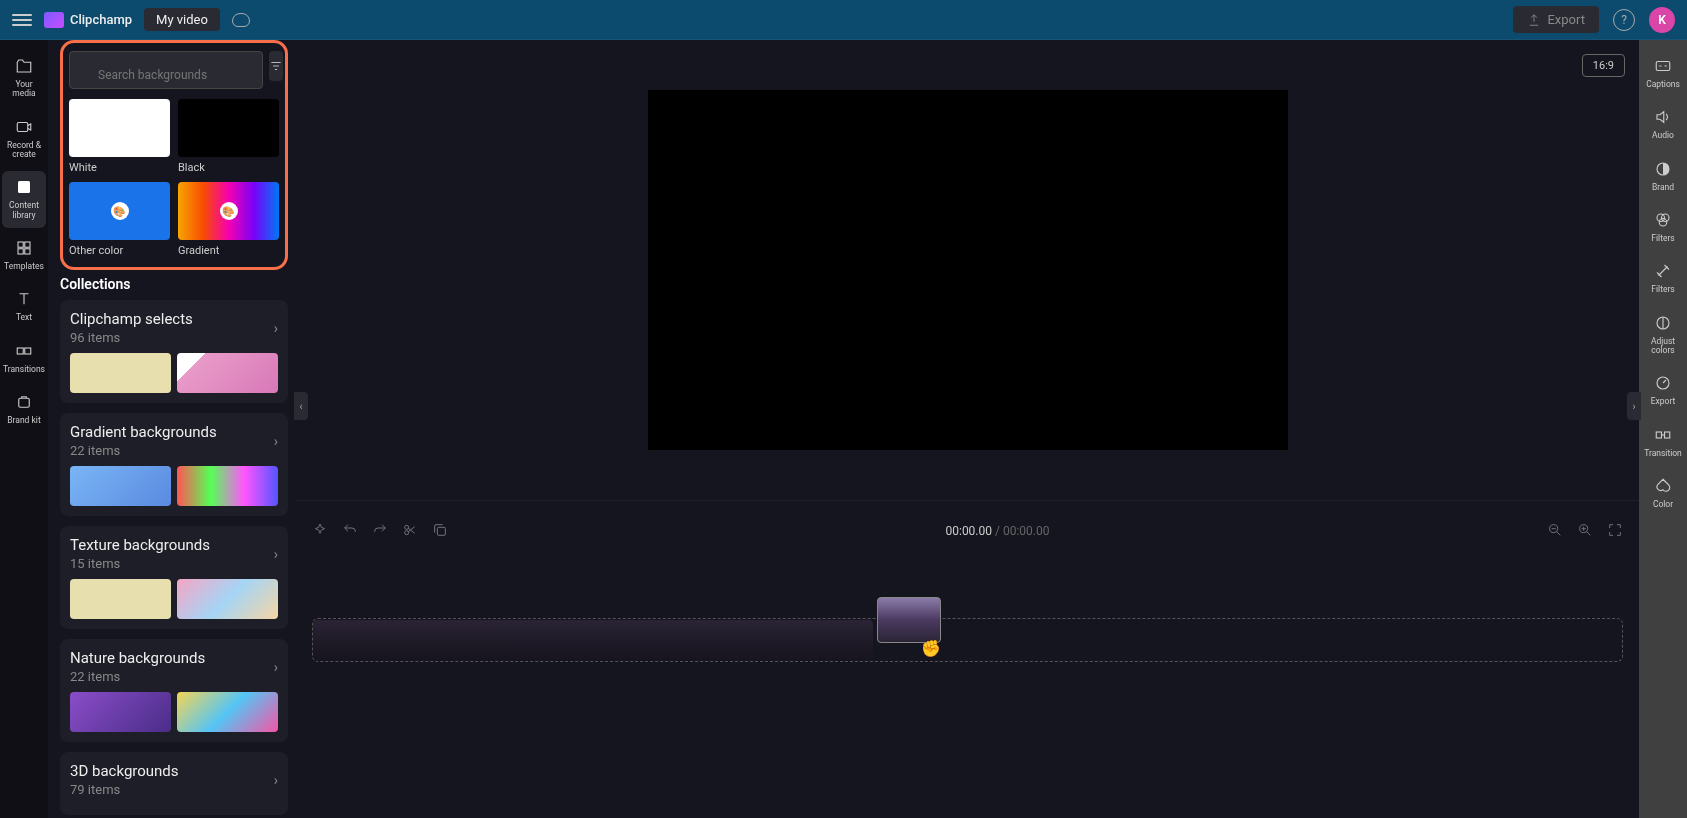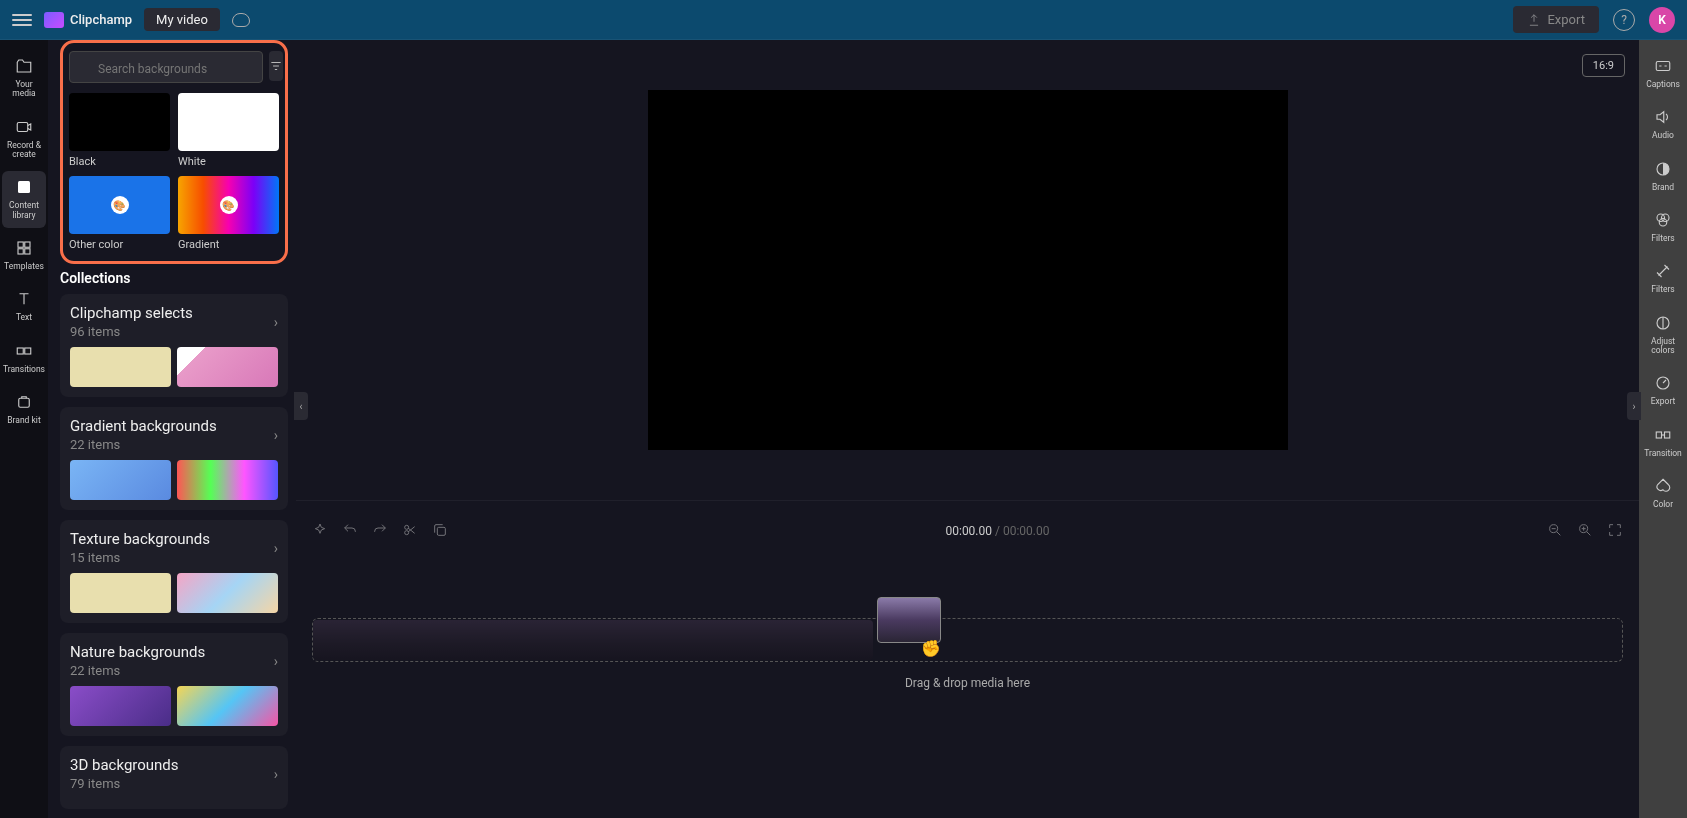--- a/index.html
+++ b/index.html
@@ -31,21 +31,21 @@
 .side-panel { position:absolute; top:40px; left:48px; width:248px; bottom:0; background:#151520; padding:0 8px 10px 12px; overflow-y:auto; }
 .side-panel::-webkit-scrollbar { width:6px; }
 .side-panel::-webkit-scrollbar-thumb { background:#3a3a45; border-radius:3px; }
 .tabs-row { display:flex; gap:10px; padding:10px 0 8px; align-items:center;}
 .tab { font-size:12px; color:#ccc; padding:4px 8px; border-radius:4px; cursor:pointer;}
 .tab.active { background: linear-gradient(90deg,#8a4dff,#b046ff); color:#fff; display:flex; align-items:center; gap:6px; padding:4px 8px 4px 12px;}
 .tab-close { font-size:11px; }
 
 .highlight-box { border:3px solid #f96f4a; border-radius:14px; padding:8px 6px 10px; margin-bottom:6px;}
 .search-row { display:flex; gap:6px; margin-bottom:10px;}
-.search-input { flex:1; background:#2a2a33; border:1px solid #444; border-radius:4px; padding:10px 8px 6px 28px; color:#f0abfc; font-size:12px; position:relative;}
+.search-input { flex:1; background:#2a2a33; border:1px solid #444; border-radius:4px; padding:16px 8px 6px 28px; color:#f0abfc; font-size:12px; position:relative;}
 .search-wrap { position:relative; flex:1; }
 .search-wrap svg { position:absolute; left:8px; top:7px; }
 .filter-btn { width:30px; height:30px; background:#2a2a33; border-radius:4px; display:flex;align-items:center;justify-content:center;}
 
 .bg-grid { display:grid; grid-template-columns:1fr 1fr; gap:8px; }
 .bg-item { display:flex; flex-direction:column; gap:4px; }
 .bg-swatch { height:58px; border-radius:4px; position:relative; display:flex;align-items:center;justify-content:center;}
 .bg-label { font-size:11px; color:#ccc; }
 .palette-circle { width:18px;height:18px;border-radius:50%;background:#fff;display:flex;align-items:center;justify-content:center;font-size:10px;color:#555;}
 
@@ -193,26 +193,26 @@
         <input class="search-input" placeholder="Search backgrounds" style="">
       </div>
       <div class="filter-btn">
         <svg width="14" height="14" viewBox="0 0 24 24">
             <path d="M4 6h16M7 12h10M10 18h4"></path>
           </svg>
       </div>
     </div>
     <div class="bg-grid">
       <div class="bg-item">
+        <div class="bg-swatch" style="background:#fff"></div>
+        <div class="bg-label">White</div>
+      </div>
+      <div class="bg-item">
         <div class="bg-swatch" style="background:#000"></div>
         <div class="bg-label">Black</div>
-      </div>
-      <div class="bg-item">
-        <div class="bg-swatch" style="background:#fff"></div>
-        <div class="bg-label">White</div>
       </div>
       <div class="bg-item">
         <div class="bg-swatch" style="background:#1a73e8">
             <div class="palette-circle">🎨</div>
           </div>
         <div class="bg-label">Other color</div>
       </div>
       <div class="bg-item">
         <div class="bg-swatch" style="background:linear-gradient(90deg,#f7a400,#f74d00,#f700b0,#7b00f7,#0077f7)">
             <div class="palette-circle">🎨</div>
@@ -344,21 +344,20 @@
           <div class="ghost-seg"></div>
           <div class="ghost-seg"></div>
           <div class="ghost-seg"></div>
           <div class="ghost-seg"></div>
           <div class="ghost-seg"></div>
           <div class="ghost-seg"></div>
       </div>
       <div class="drag-thumb"></div>
       <div class="drag-cursor">✊</div>
     </div>
-    <div class="drop-label">Drag &amp; drop media here</div>
   </div>
 </div>
 
 <div class="right-rail">
   <div class="rail-item">
       <div class="rail-icon">
         <svg width="18" height="18" viewBox="0 0 24 24">
           <rect x="3" y="6" width="18" height="12" rx="2"></rect>
           <path d="M7 12h3M14 12h3"></path>
         </svg>

